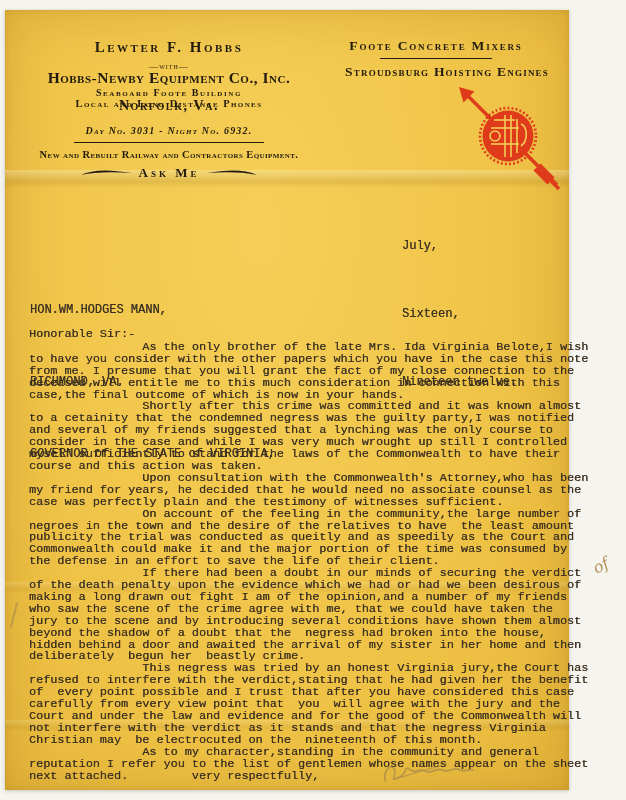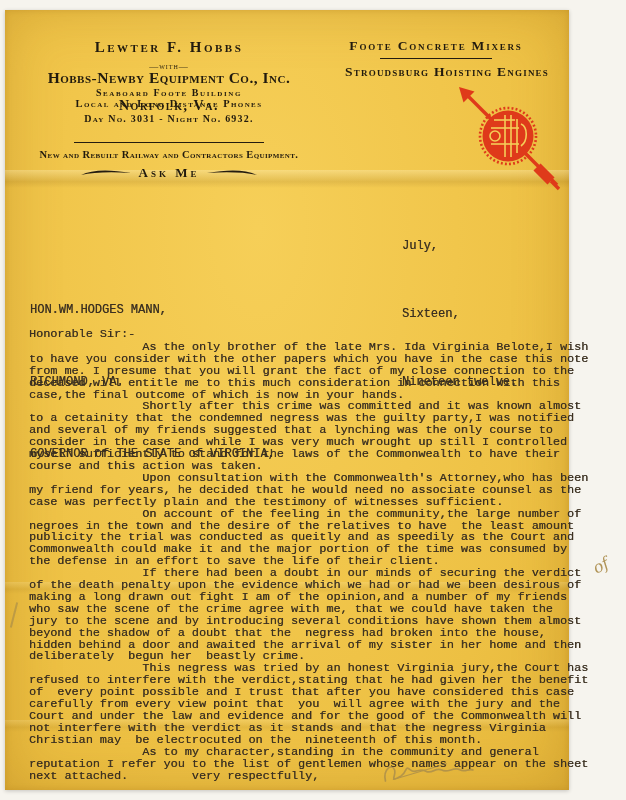--- a/index.html
+++ b/index.html
@@ -15,21 +15,21 @@
 
   .lh-serif{font-family:"Liberation Serif","DejaVu Serif",serif;font-variant:small-caps;color:#211a0e;}
   .lh-left{position:absolute;left:18px;top:28px;width:292px;height:152px;}
   .lh-left>div{position:absolute;left:0;right:0;text-align:center;line-height:1.05;}
   .lh-name{top:2px;font-size:15px;letter-spacing:2.5px;font-weight:bold;}
   .lh-with{top:24px;font-size:9px;letter-spacing:1px;}
   .lh-co{top:32px;font-size:15.5px;letter-spacing:.5px;font-weight:bold;}
   .lh-bldg{top:50px;font-size:10px;letter-spacing:1.6px;font-weight:bold;}
   .lh-city{top:61px;font-size:14px;letter-spacing:1.6px;font-weight:bold;}
   .lh-ph1{top:60px;font-size:10.5px;letter-spacing:1.4px;font-weight:bold;}
-  .lh-ph2{top:76px;font-size:10px;letter-spacing:1.2px;font-weight:bold;}
+  .lh-ph2{top:88px;font-size:10px;letter-spacing:1.2px;font-weight:bold;font-style:italic;}
   .lh-rule{top:104px;margin:0 auto;width:190px;height:1.4px;background:#241c10;}
   .lh-equip{top:111px;font-size:10.5px;letter-spacing:.4px;font-weight:bold;}
   .lh-ask{top:128px;font-size:13px;letter-spacing:3px;font-weight:bold;
           display:flex;justify-content:center;gap:6px;}
   .swoosh{display:inline-block;}
 
   .lh-right{position:absolute;left:318px;top:28px;width:226px;text-align:center;}
   .lh-r1{font-size:13.5px;letter-spacing:1.8px;font-weight:bold;}
   .lh-rrule{width:112px;height:1.2px;background:#241c10;margin:4px auto 5px auto;}
   .lh-r2{font-size:13.5px;letter-spacing:1.2px;font-weight:bold;text-align:right;}

